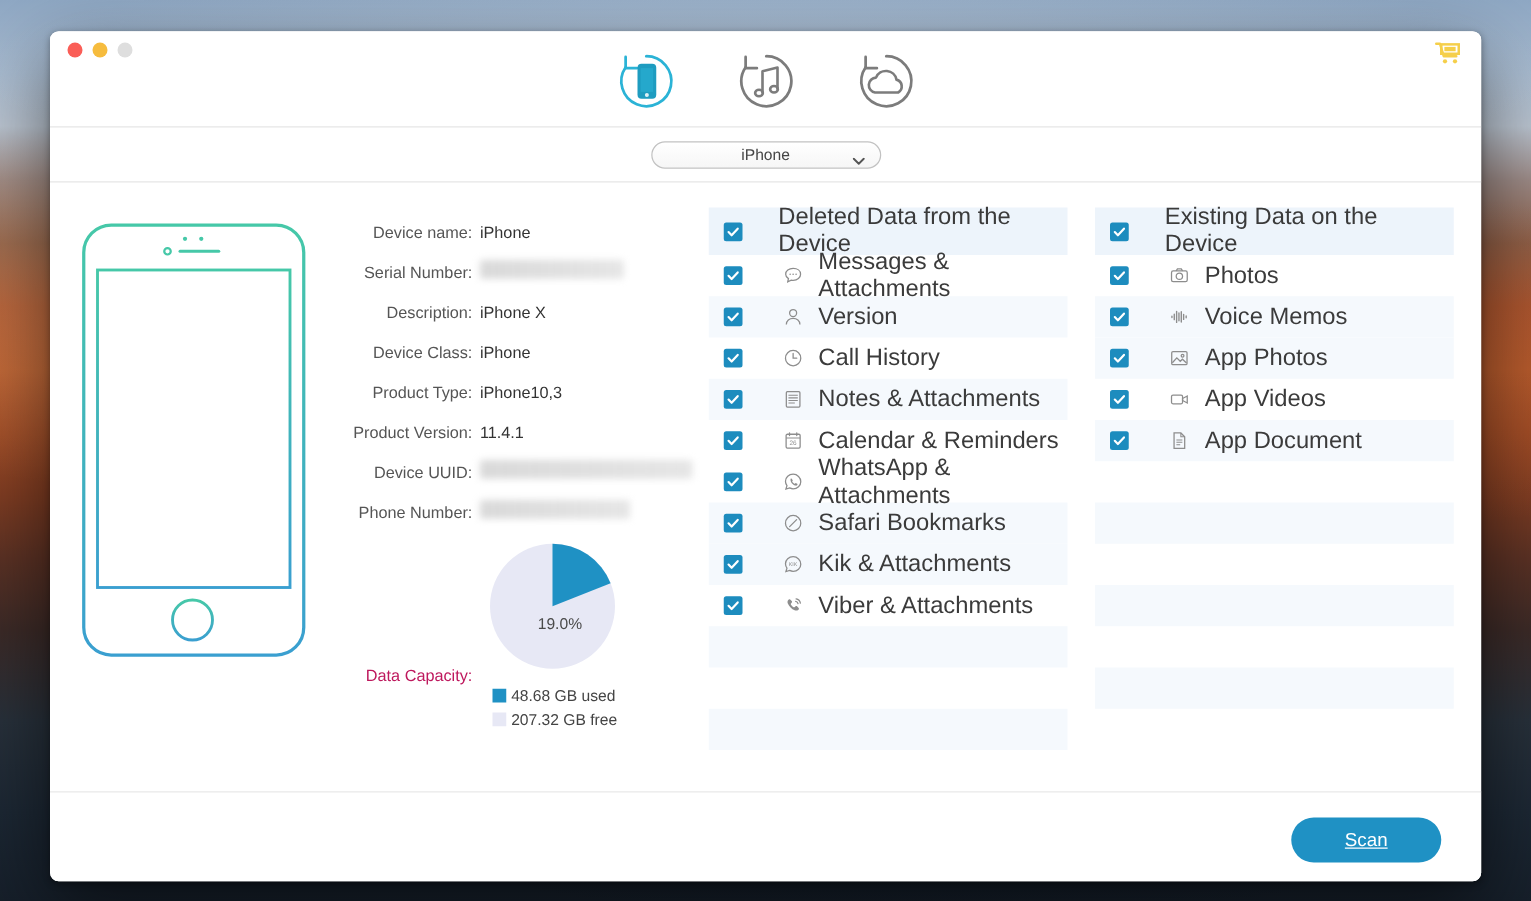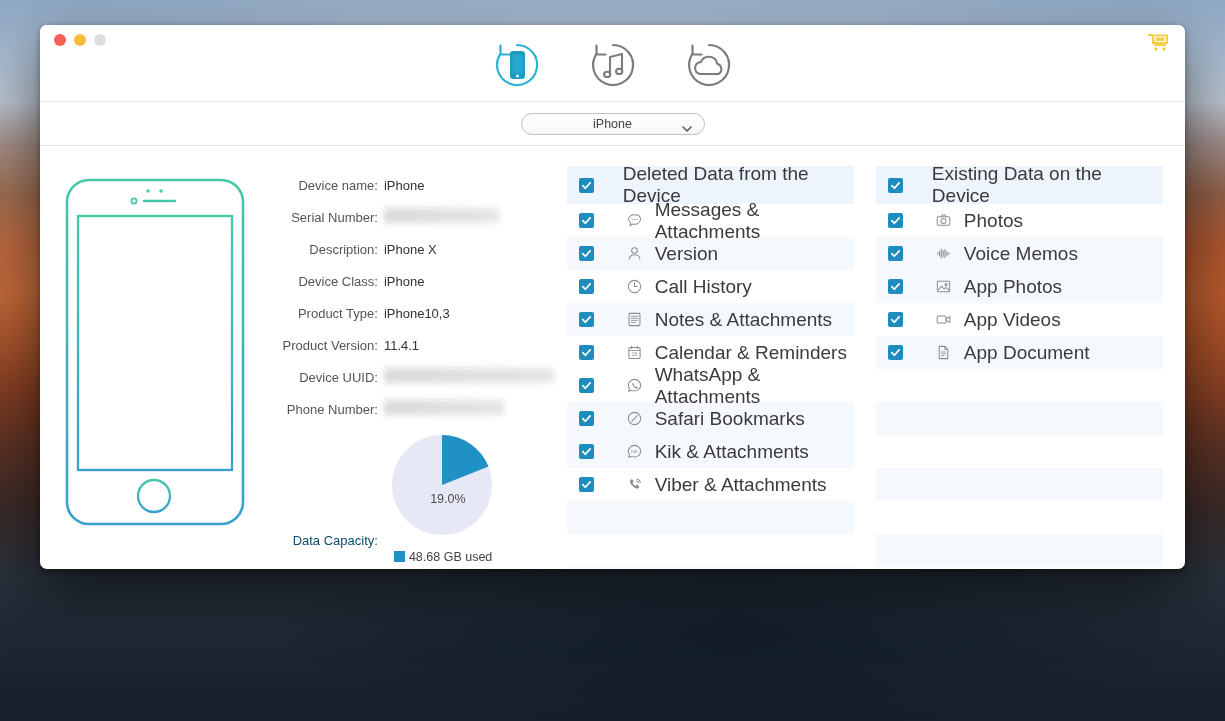--- a/index.html
+++ b/index.html
@@ -37,21 +37,21 @@
       radial-gradient(ellipse 60% 30% at 18% 34%, rgba(255,190,130,.30), transparent 70%),
       radial-gradient(ellipse 45% 26% at 88% 40%, rgba(180,90,45,.30), transparent 72%),
       radial-gradient(ellipse 70% 18% at 50% 8%, rgba(225,235,245,.35), transparent 75%),
       radial-gradient(ellipse 50% 20% at 60% 88%, rgba(10,20,35,.55), transparent 75%);
   }
 
   
   #window {
     position: absolute;
     left: 40px; top: 25px;
-    width: 1145px; height: 544px;
+    width: 1145px; height: 680px;
     background: #ffffff;
     border-radius: 7px;
     box-shadow: 0 22px 60px rgba(0,0,0,.55), 0 2px 6px rgba(0,0,0,.35);
     overflow: hidden;
     display: flex;
     flex-direction: column;
   }
 
   
   .titlebar {
@@ -148,21 +148,21 @@
   }
 
   
   .capacity {
     display: flex;
     margin-top: 8px;
     position: relative;
   }
   .cap-label {
     width: 125px; text-align: right;
-    font-size: 13px; color: #0c4a6e;
+    font-size: 13px; color: #be185d;
     padding-right: 6px;
     padding-top: 100px;
     white-space: nowrap;
   }
   .cap-right { position: relative; padding-left: 6px; }
   .pie-wrap { position: relative; width: 104px; height: 104px; }
   .pie-pct {
     position: absolute; left: 12px; right: 0; top: 57%;
     text-align: center;
     font-size: 12.5px; color: #4a4a4a;

